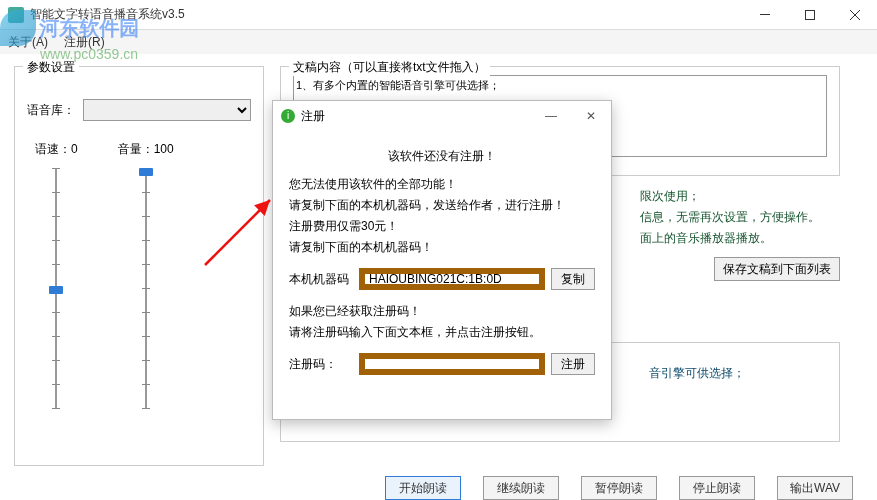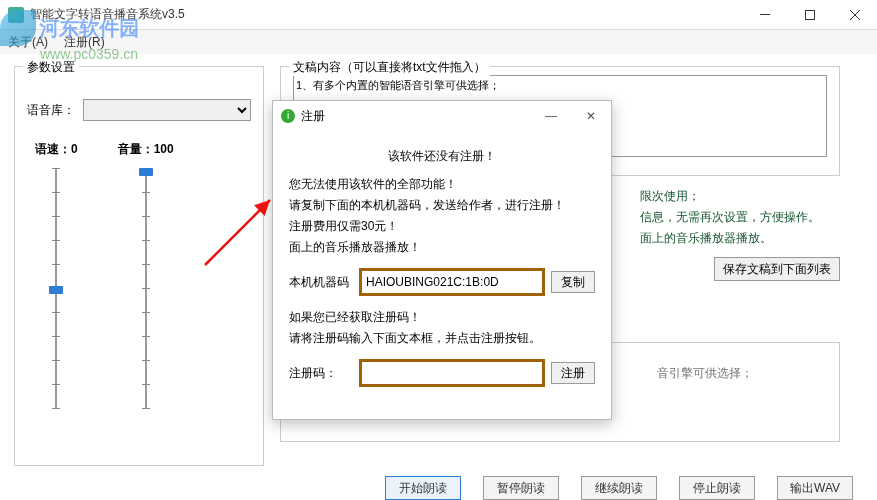--- a/index.html
+++ b/index.html
@@ -22,57 +22,57 @@
 .main { display: flex; padding: 12px 14px 6px; height: 420px; gap: 16px; }
 
 .panel { border: 1px solid #ccc; padding: 8px 12px 24px; position: relative; }
 .panel-title { position: absolute; top: -8px; left: 8px; background: #fff; padding: 0 4px; }
 
 .left-panel { width: 250px; height: 400px; }
 .voice-row { display: flex; align-items: center; margin: 24px 0 16px; }
 .voice-row label { margin-right: 8px; }
 .voice-row select { flex: 1; height: 22px; border: 1px solid #999; }
 
-.sliders { display: flex; gap: 40px; margin-top: 20px; padding-left: 8px; font-weight: bold; }
+.sliders { display: flex; gap: 40px; margin-top: 20px; padding-left: 8px; }
 .slider-col { display: flex; flex-direction: column; align-items: center; }
 .slider-label { margin-bottom: 10px; }
 .slider-track { position: relative; width: 24px; height: 240px; }
 .slider-rail { position: absolute; left: 11px; top: 0; width: 2px; height: 100%; background: #999; }
 .slider-tick { position: absolute; left: 8px; width: 8px; height: 1px; background: #888; }
 .slider-thumb { position: absolute; left: 5px; width: 14px; height: 8px; background: #2e7cd6; border-radius: 1px; }
 
 .right-area { flex: 1; position: relative; }
 .content-panel { width: 560px; height: 110px; }
 .content-textarea { width: 100%; height: 82px; border: 1px solid #999; padding: 2px; font-size: 11px; resize: none; overflow: hidden; }
 
 .info-area { margin-top: 12px; width: 560px; height: 150px; padding-left: 360px; }
 .info-row { margin: 4px 0; color: #14532d; }
 .save-btn { height: 24px; padding: 0 8px; border: 1px solid #999; background: #f0f0f0; margin-top: 6px; float: right; }
 
 .right-bottom { width: 560px; height: 100px; margin-top: 4px; padding-left: 360px; padding-top: 20px; }
-.rb-line { color: #737373; margin: 2px 16px; }
+.rb-line { color: #0c4a6e; margin: 2px 8px; }
 
 .arrow { position: absolute; top: 190px; left: 200px; z-index: 50; pointer-events: none; }
 
 .bottom-btns { display: flex; gap: 22px; justify-content: flex-end; padding: 2px 24px 0 0; }
 .bottom-btns button { height: 24px; width: 76px; border: 1px solid #2e7cd6; background: #eaf3fc; color: #333; }
 .bottom-btns button.plain { border: 1px solid #999; background: #f4f4f4; }
 
 
 .dialog { position: absolute; top: 100px; left: 272px; width: 340px; height: 320px; background: #fff; border: 1px solid #bbb; box-shadow: 0 4px 14px rgba(0,0,0,0.25); z-index: 40; }
 .dialog-title { height: 30px; display: flex; align-items: center; padding-left: 8px; }
 .dialog-title .di { width: 14px; height: 14px; border-radius: 7px; background: #3a3; color: #fff; text-align: center; line-height: 14px; font-size: 10px; margin-right: 6px; }
 .dialog-title .dt { flex: 1; }
 .dialog-title .db { width: 40px; text-align: center; color: #555; }
 .dialog-body { padding: 10px 16px; }
 .dialog-body .center { text-align: center; margin: 6px 0 10px; }
 .dialog-body p { margin: 3px 0; line-height: 1.5; }
 .dialog-row { display: flex; align-items: center; margin: 12px 0; gap: 6px; justify-content: flex-end; }
 .dialog-row label { width: 64px; }
-.dialog-row input { flex: 1; height: 28px; border: 3px solid #a16207; padding: 0 4px; }
+.dialog-row input { flex: 1; height: 22px; border: 6px solid #a16207; padding: 0 4px; }
 .dialog-row button { width: 44px; height: 22px; border: 1px solid #999; background: #f0f0f0; }
 </style>
 </head>
 <body>
 
 <div class="watermark">
   <span class="logo"></span>
   <span class="txt1">河东软件园</span>
   <span class="txt2">www.pc0359.cn</span>
 </div>
@@ -180,39 +180,39 @@
   <defs>
       <marker id="ah" markerWidth="8" markerHeight="8" refX="6" refY="3" orient="auto">
         <path d="M0,0 L6,3 L0,6 Z" fill="#e11"></path>
       </marker>
     </defs>
   <line x1="5" y1="75" x2="70" y2="10" stroke="#e11" stroke-width="2.5" marker-end="url(#ah)"></line>
 </svg>
 
 <div class="bottom-btns">
   <button>开始朗读</button>
+  <button class="plain">继续朗读</button>
   <button class="plain">暂停朗读</button>
-  <button class="plain">继续朗读</button>
   <button class="plain">停止朗读</button>
   <button class="plain">输出WAV</button>
 </div>
 
 <div class="dialog">
   <div class="dialog-title">
     <span class="di">i</span>
     <span class="dt">注册</span>
     <span class="db">—</span>
     <span class="db">✕</span>
   </div>
   <div class="dialog-body">
     <p class="center">该软件还没有注册！</p>
     <p>您无法使用该软件的全部功能！</p>
     <p>请复制下面的本机机器码，发送给作者，进行注册！</p>
     <p>注册费用仅需30元！</p>
-    <p>面上的音乐播放器播放！</p>
+    <p>请复制下面的本机机器码！</p>
     <div class="dialog-row">
       <label>本机机器码</label>
       <input value="HAIOUBING021C:1B:0D" style="">
       <button>复制</button>
     </div>
     <p>如果您已经获取注册码！</p>
     <p>请将注册码输入下面文本框，并点击注册按钮。</p>
     <div class="dialog-row">
       <label>注册码：</label>
       <input style="">

